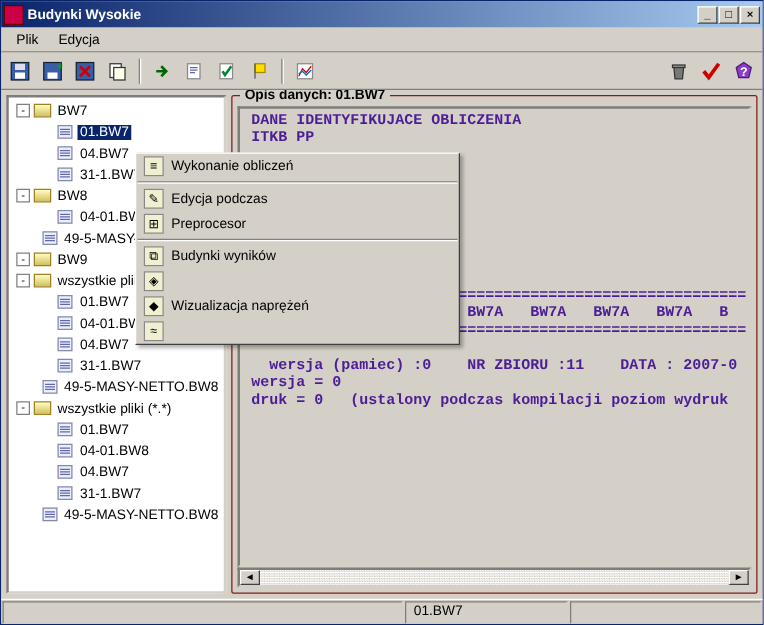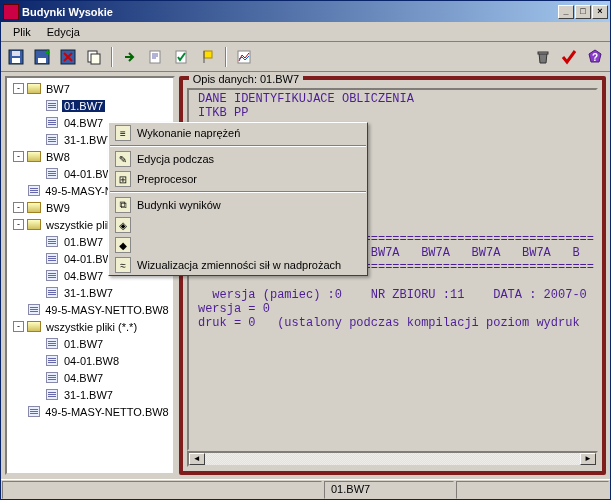--- a/index.html
+++ b/index.html
@@ -14,21 +14,21 @@
 .menubar .menu-item { padding: 2px 8px; cursor: pointer; }
 .toolbar { background: #d4d0c8; height: 30px; display: flex; align-items: center; padding: 0 4px; gap: 4px; border-bottom: 1px solid #808080; }
 .toolbar .tb-btn { width: 22px; height: 22px; display: flex; align-items: center; justify-content: center; border: 1px solid transparent; cursor: pointer; }
 .toolbar .sep { width: 2px; height: 20px; border-left: 1px solid #808080; border-right: 1px solid #fff; margin: 0 2px; }
 .toolbar .spacer { flex: 1; }
 .tabs-row { background: #d4d0c8; height: 22px; display: flex; align-items: flex-end; padding: 0 4px; }
 .tab { border: 1px solid #808080; border-bottom: none; padding: 2px 10px; background: #d4d0c8; border-top-left-radius: 3px; border-top-right-radius: 3px; margin-right: 2px; cursor: pointer; }
 .main-area { flex: 1; display: flex; background: #d4d0c8; padding: 4px; gap: 4px; overflow: hidden; }
 .tree-panel { width: 190px; background: #fff; border: 2px inset #d4d0c8; overflow: auto; padding: 2px; }
 .right-panel { flex: 1; display: flex; flex-direction: column; }
-.opis-group { border: 4px solid #7f1d1d; border-radius: 2px; position: relative; flex: 1; display: flex; flex-direction: column; padding: 8px 4px 4px 4px; }
+.opis-group { border: 1px solid #7f1d1d; border-radius: 2px; position: relative; flex: 1; display: flex; flex-direction: column; padding: 8px 4px 4px 4px; font-weight: bold; }
 .opis-group .legend { position: absolute; top: -7px; left: 6px; background: #d4d0c8; padding: 0 4px; font-size: 11px; }
 .opis-text { flex: 1; background: #d4d0c8; border: 2px inset #d4d0c8; font-family: 'Courier New', monospace; font-size: 12px; padding: 2px; overflow: auto; white-space: pre; color: #4c1d95; }
 .hscroll { height: 16px; background: #d4d0c8; border: 2px inset #d4d0c8; display: flex; }
 .hscroll .sbtn { width: 16px; background: #d4d0c8; border: 1px solid #fff; border-right-color: #404040; border-bottom-color: #404040; font-size: 8px; text-align: center; cursor: pointer; }
 .hscroll .strack { flex: 1; background: repeating-conic-gradient(#d4d0c8 0% 25%, #fff 0% 50%) 50% / 2px 2px; }
 .statusbar { height: 20px; background: #d4d0c8; border-top: 1px solid #fff; display: flex; align-items: center; }
 .statusbar .cell { border: 1px inset #d4d0c8; height: 18px; padding: 1px 6px; margin: 0 1px; }
 .tree-node { display: flex; align-items: center; height: 17px; cursor: pointer; white-space: nowrap; }
 .tree-node .ind { display: inline-block; }
 .tree-node .expander { width: 11px; height: 11px; border: 1px solid #808080; font-size: 9px; line-height: 9px; text-align: center; margin-right: 3px; color:#000; background:#fff; cursor: pointer; }
@@ -338,39 +338,39 @@
   <div class="statusbar">
     <div class="cell" style="width:320px"></div>
     <div class="cell" style="width:130px">01.BW7</div>
     <div class="cell" style="flex:1"></div>
   </div>
 </div>
 
 <div class="context-menu" id="ctx">
     <div class="cm-item">
       <span class="cm-icon">≡</span>
-      <span>Wykonanie naprężeń</span>
+      <span>Wykonanie obliczeń</span>
     </div>
     <div class="cm-sep"></div>
     <div class="cm-item">
       <span class="cm-icon">✎</span>
       <span>Edycja podczas</span>
     </div>
     <div class="cm-item">
       <span class="cm-icon">⊞</span>
       <span>Preprocesor</span>
     </div>
     <div class="cm-sep"></div>
     <div class="cm-item">
       <span class="cm-icon">⧉</span>
       <span>Budynki wyników</span>
     </div>
     <div class="cm-item">
       <span class="cm-icon">◈</span>
     </div>
     <div class="cm-item">
       <span class="cm-icon">◆</span>
+      <span>Wizualizacja naprężeń</span>
     </div>
     <div class="cm-item">
       <span class="cm-icon">≈</span>
-      <span>Wizualizacja zmienności sił w nadprożach</span>
     </div>
   </div>
 
 </body></html>

